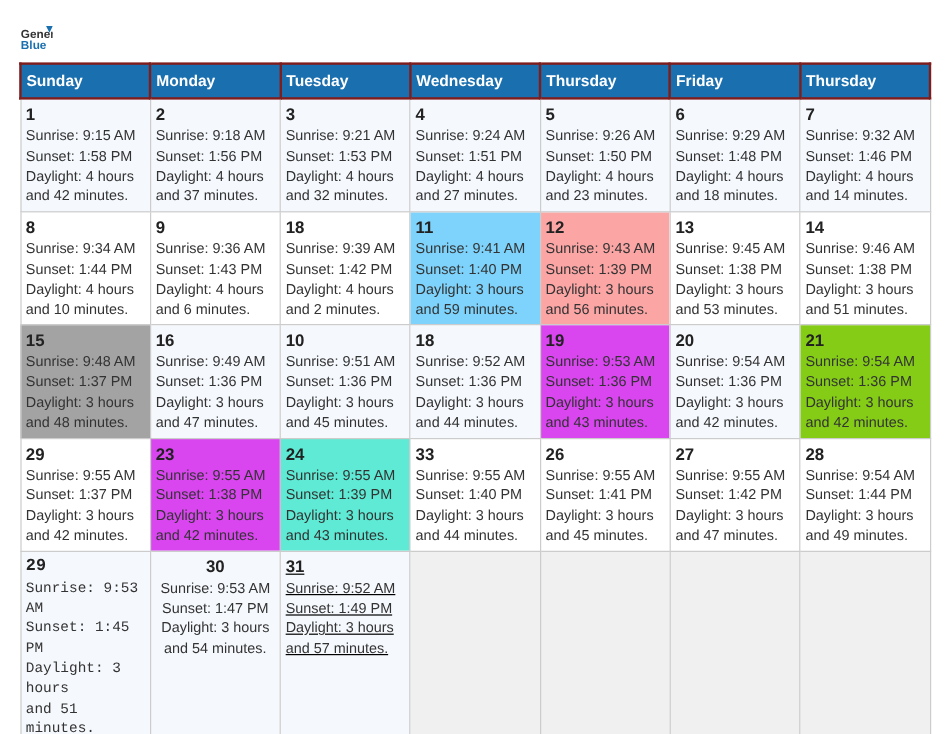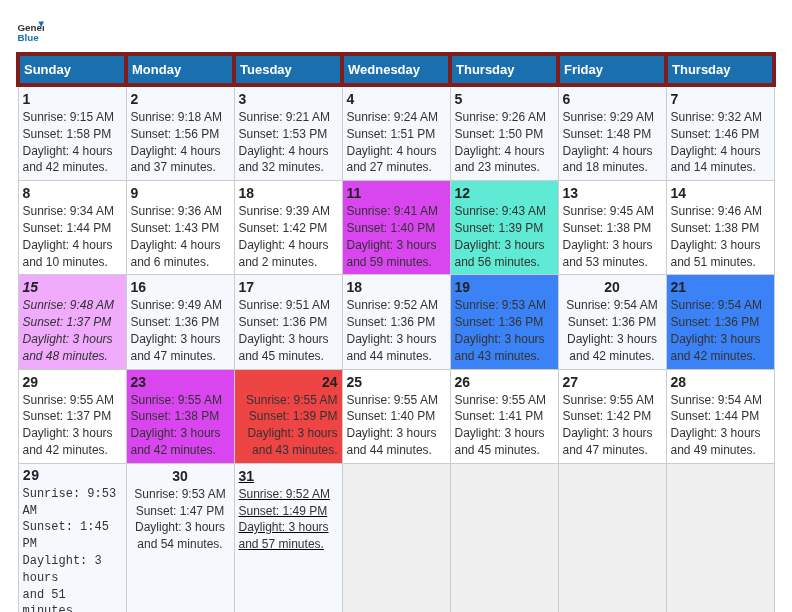--- a/index.html
+++ b/index.html
@@ -43,21 +43,21 @@
       border-collapse: collapse;
       font-size: 11px;
     }
     thead tr th {
       background-color: #1a6faf;
       color: #fff;
       padding: 6px 4px;
       text-align: left;
       font-size: 13px;
       font-weight: bold;
-      border: 4px solid #7f1d1d;
+      border: 2px solid #7f1d1d;
     }
     tbody tr td {
       border: 1px solid #ccc;
       padding: 4px 4px;
       vertical-align: top;
       background: #fff;
       min-height: 80px;
       width: calc(100% / 7);
     }
     tbody tr:nth-child(odd) td {
@@ -154,82 +154,82 @@
           <div class="day-detail">Sunrise: 9:34 AM<br>Sunset: 1:44 PM<br>Daylight: 4 hours<br>and 10 minutes.</div>
         </td>
         <td style="background: rgb(255, 255, 255);">
           <span class="day-num">9</span>
           <div class="day-detail">Sunrise: 9:36 AM<br>Sunset: 1:43 PM<br>Daylight: 4 hours<br>and 6 minutes.</div>
         </td>
         <td style="background: rgb(255, 255, 255);">
           <span class="day-num">18</span>
           <div class="day-detail">Sunrise: 9:39 AM<br>Sunset: 1:42 PM<br>Daylight: 4 hours<br>and 2 minutes.</div>
         </td>
-        <td style="background: #d946ef;">
+        <td style="background: #7dd3fc;">
           <span class="day-num">11</span>
           <div class="day-detail">Sunrise: 9:41 AM<br>Sunset: 1:40 PM<br>Daylight: 3 hours<br>and 59 minutes.</div>
         </td>
-        <td style="background: #5eead4;">
+        <td style="background: #fca5a5;">
           <span class="day-num">12</span>
           <div class="day-detail">Sunrise: 9:43 AM<br>Sunset: 1:39 PM<br>Daylight: 3 hours<br>and 56 minutes.</div>
         </td>
         <td style="background: rgb(255, 255, 255);">
           <span class="day-num">13</span>
           <div class="day-detail">Sunrise: 9:45 AM<br>Sunset: 1:38 PM<br>Daylight: 3 hours<br>and 53 minutes.</div>
         </td>
         <td style="background: rgb(255, 255, 255);">
           <span class="day-num">14</span>
           <div class="day-detail">Sunrise: 9:46 AM<br>Sunset: 1:38 PM<br>Daylight: 3 hours<br>and 51 minutes.</div>
         </td>
       </tr>
       <tr>
-        <td style="background: #f0abfc; font-style: italic;">
+        <td style="background: #a3a3a3;">
           <span class="day-num">15</span>
           <div class="day-detail">Sunrise: 9:48 AM<br>Sunset: 1:37 PM<br>Daylight: 3 hours<br>and 48 minutes.</div>
         </td>
         <td style="background: rgb(245, 248, 252);">
           <span class="day-num">16</span>
           <div class="day-detail">Sunrise: 9:49 AM<br>Sunset: 1:36 PM<br>Daylight: 3 hours<br>and 47 minutes.</div>
         </td>
         <td style="background: rgb(245, 248, 252);">
-          <span class="day-num">17</span>
+          <span class="day-num">10</span>
           <div class="day-detail">Sunrise: 9:51 AM<br>Sunset: 1:36 PM<br>Daylight: 3 hours<br>and 45 minutes.</div>
         </td>
         <td style="background: rgb(245, 248, 252);">
           <span class="day-num">18</span>
           <div class="day-detail">Sunrise: 9:52 AM<br>Sunset: 1:36 PM<br>Daylight: 3 hours<br>and 44 minutes.</div>
         </td>
-        <td style="background: #3b82f6;">
+        <td style="background: #d946ef;">
           <span class="day-num">19</span>
           <div class="day-detail">Sunrise: 9:53 AM<br>Sunset: 1:36 PM<br>Daylight: 3 hours<br>and 43 minutes.</div>
         </td>
-        <td style="background: rgb(245, 248, 252); text-align: center;">
+        <td style="background: rgb(245, 248, 252);">
           <span class="day-num">20</span>
           <div class="day-detail">Sunrise: 9:54 AM<br>Sunset: 1:36 PM<br>Daylight: 3 hours<br>and 42 minutes.</div>
         </td>
-        <td style="background: #3b82f6;">
+        <td style="background: #84cc16;">
           <span class="day-num">21</span>
           <div class="day-detail">Sunrise: 9:54 AM<br>Sunset: 1:36 PM<br>Daylight: 3 hours<br>and 42 minutes.</div>
         </td>
       </tr>
       <tr>
         <td style="background: rgb(255, 255, 255);">
           <span class="day-num">29</span>
           <div class="day-detail">Sunrise: 9:55 AM<br>Sunset: 1:37 PM<br>Daylight: 3 hours<br>and 42 minutes.</div>
         </td>
         <td style="background: #d946ef;">
           <span class="day-num">23</span>
           <div class="day-detail">Sunrise: 9:55 AM<br>Sunset: 1:38 PM<br>Daylight: 3 hours<br>and 42 minutes.</div>
         </td>
-        <td style="background: #ef4444; text-align: right;">
+        <td style="background: #5eead4;">
           <span class="day-num">24</span>
           <div class="day-detail">Sunrise: 9:55 AM<br>Sunset: 1:39 PM<br>Daylight: 3 hours<br>and 43 minutes.</div>
         </td>
         <td style="background: rgb(255, 255, 255);">
-          <span class="day-num">25</span>
+          <span class="day-num">33</span>
           <div class="day-detail">Sunrise: 9:55 AM<br>Sunset: 1:40 PM<br>Daylight: 3 hours<br>and 44 minutes.</div>
         </td>
         <td style="background: rgb(255, 255, 255);">
           <span class="day-num">26</span>
           <div class="day-detail">Sunrise: 9:55 AM<br>Sunset: 1:41 PM<br>Daylight: 3 hours<br>and 45 minutes.</div>
         </td>
         <td style="background: rgb(255, 255, 255);">
           <span class="day-num">27</span>
           <div class="day-detail">Sunrise: 9:55 AM<br>Sunset: 1:42 PM<br>Daylight: 3 hours<br>and 47 minutes.</div>
         </td>

